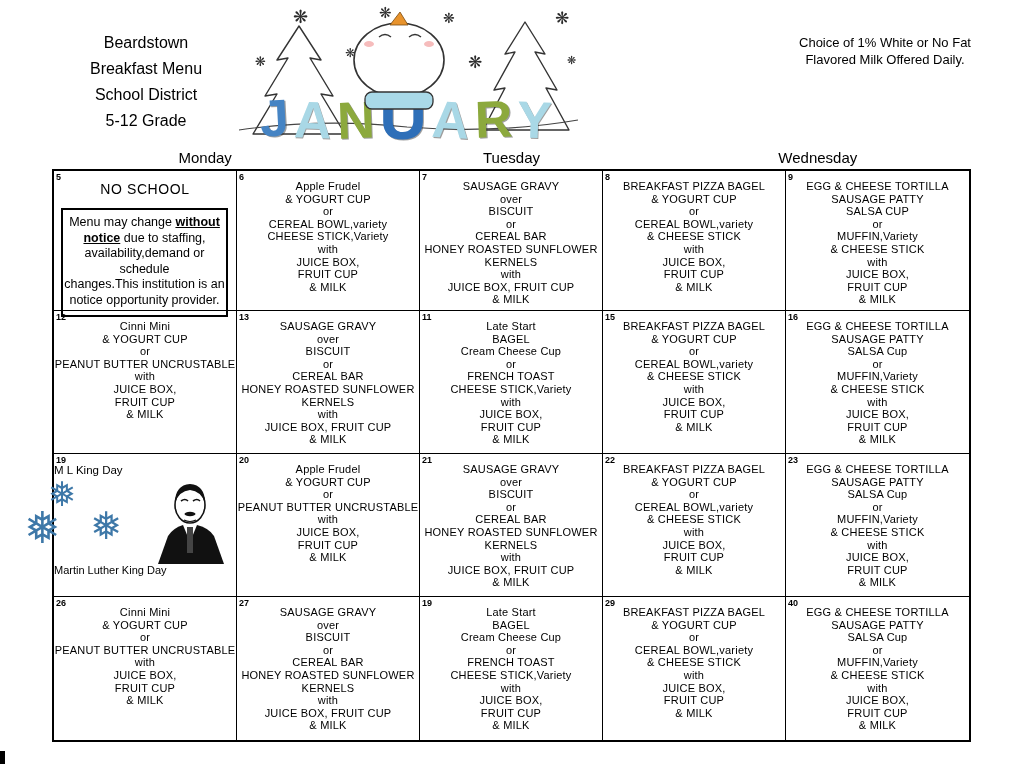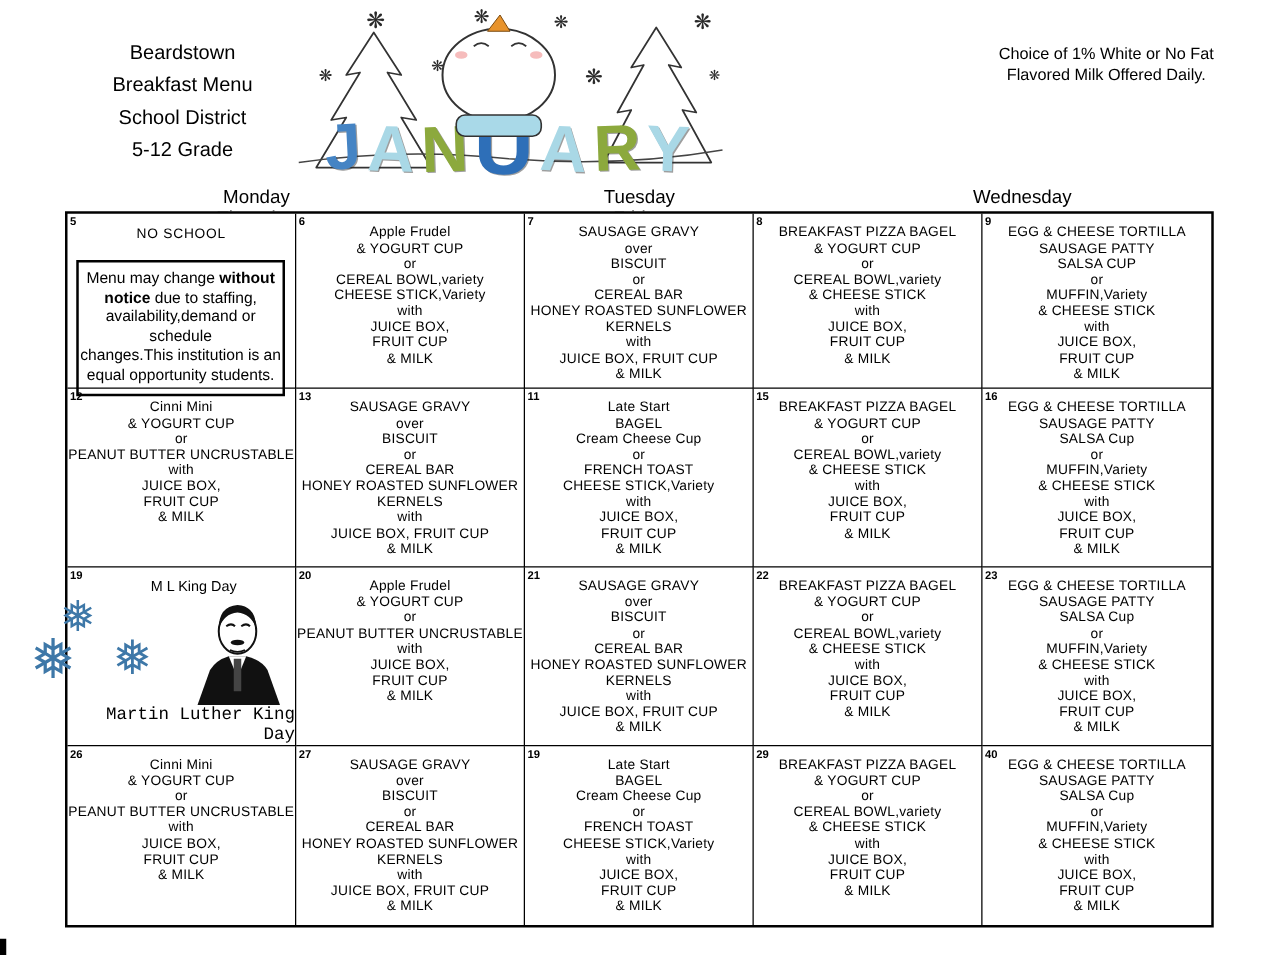--- a/index.html
+++ b/index.html
@@ -35,27 +35,27 @@
   .day-header{text-align:center;font-size:15px;}
   .calendar{position:absolute;left:52px;top:169px;width:915px;border:2px solid #000;display:grid;grid-template-columns:repeat(5,183px);grid-template-rows:140px 143px 143px 143px;background:#fff;}
   .cell{position:relative;border-right:1px solid #000;border-bottom:1px solid #000;overflow:visible;}
   .cell.last-col{border-right:none;}
   .cell.last-row{border-bottom:none;}
   .date-num{position:absolute;top:1px;left:2px;font-size:9px;font-weight:bold;line-height:10px;}
   .menu{padding-top:9px;text-align:center;}
   .menu-line{font-size:11px;line-height:12.6px;letter-spacing:0.2px;}
 
   
-  .no-school{margin-top:10px;text-align:center;font-size:11px;letter-spacing:0.6px;}
+  .no-school{margin-top:10px;text-align:center;font-size:14px;letter-spacing:0.6px;}
   .notice-box{position:absolute;left:7px;right:8px;top:37px;border:2px solid #000;padding:5px 1px 7px 1px;text-align:center;font-size:12.5px;line-height:15.5px;}
-  .em{font-weight:bold;}
+  .em{font-weight:bold;text-decoration:underline;}
 
   
-  .mlk-top{margin-top:10px;text-align:center;font-size:11.5px;padding-left:20px;}
-  .mlk-bottom{position:absolute;left:0;right:0;top:110px;text-align:right;font-size:14px;font-family:Liberation Mono, monospace;}
+  .mlk-top{margin-top:10px;font-size:11.5px;}
+  .mlk-bottom{position:absolute;left:0;right:0;top:110px;text-align:left;font-size:11px;}
   .mlk-portrait-wrap{position:absolute;left:96px;top:24px;}
   .blue-flake{position:absolute;color:#3e78a8;font-family:"DejaVu Sans",sans-serif;z-index:2;}
 
   .scan-artifact{position:absolute;left:0;top:751px;width:5px;height:13px;background:#000;}
 </style>
 </head>
 <body>
 
 <div id="page">
 
@@ -119,21 +119,21 @@
 
   <div class="calendar">
       <div class="cell">
         <div class="date-num">5</div>
         <div class="no-school">NO SCHOOL</div>
         <div class="notice-box">
           <div class="notice-line"><span>Menu may change </span><span class="em">without</span></div>
           <div class="notice-line"><span class="em">notice</span><span> due to staffing,</span></div>
           <div class="notice-line"><span>availability,demand or schedule</span></div>
           <div class="notice-line"><span>changes.This institution is an</span></div>
-          <div class="notice-line"><span>equal opportunity students.</span></div>
+          <div class="notice-line"><span>notice opportunity provider.</span></div>
         </div>
       </div>
       <div class="cell">
         <div class="date-num">6</div>
         <div class="menu">
           <div class="menu-line">Apple Frudel</div>
           <div class="menu-line">&amp; YOGURT CUP</div>
           <div class="menu-line">or</div>
           <div class="menu-line">CEREAL BOWL,variety</div>
           <div class="menu-line">CHEESE STICK,Variety</div>

